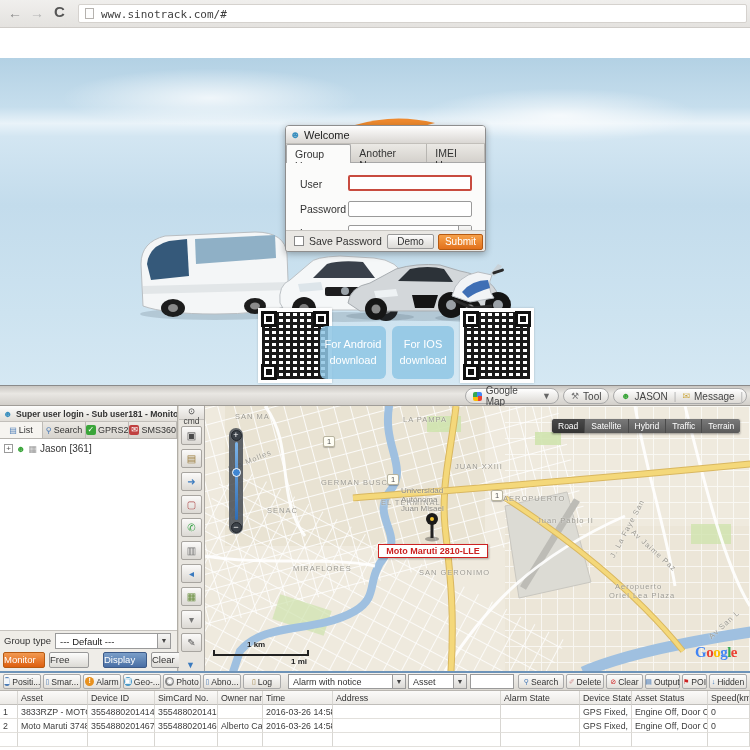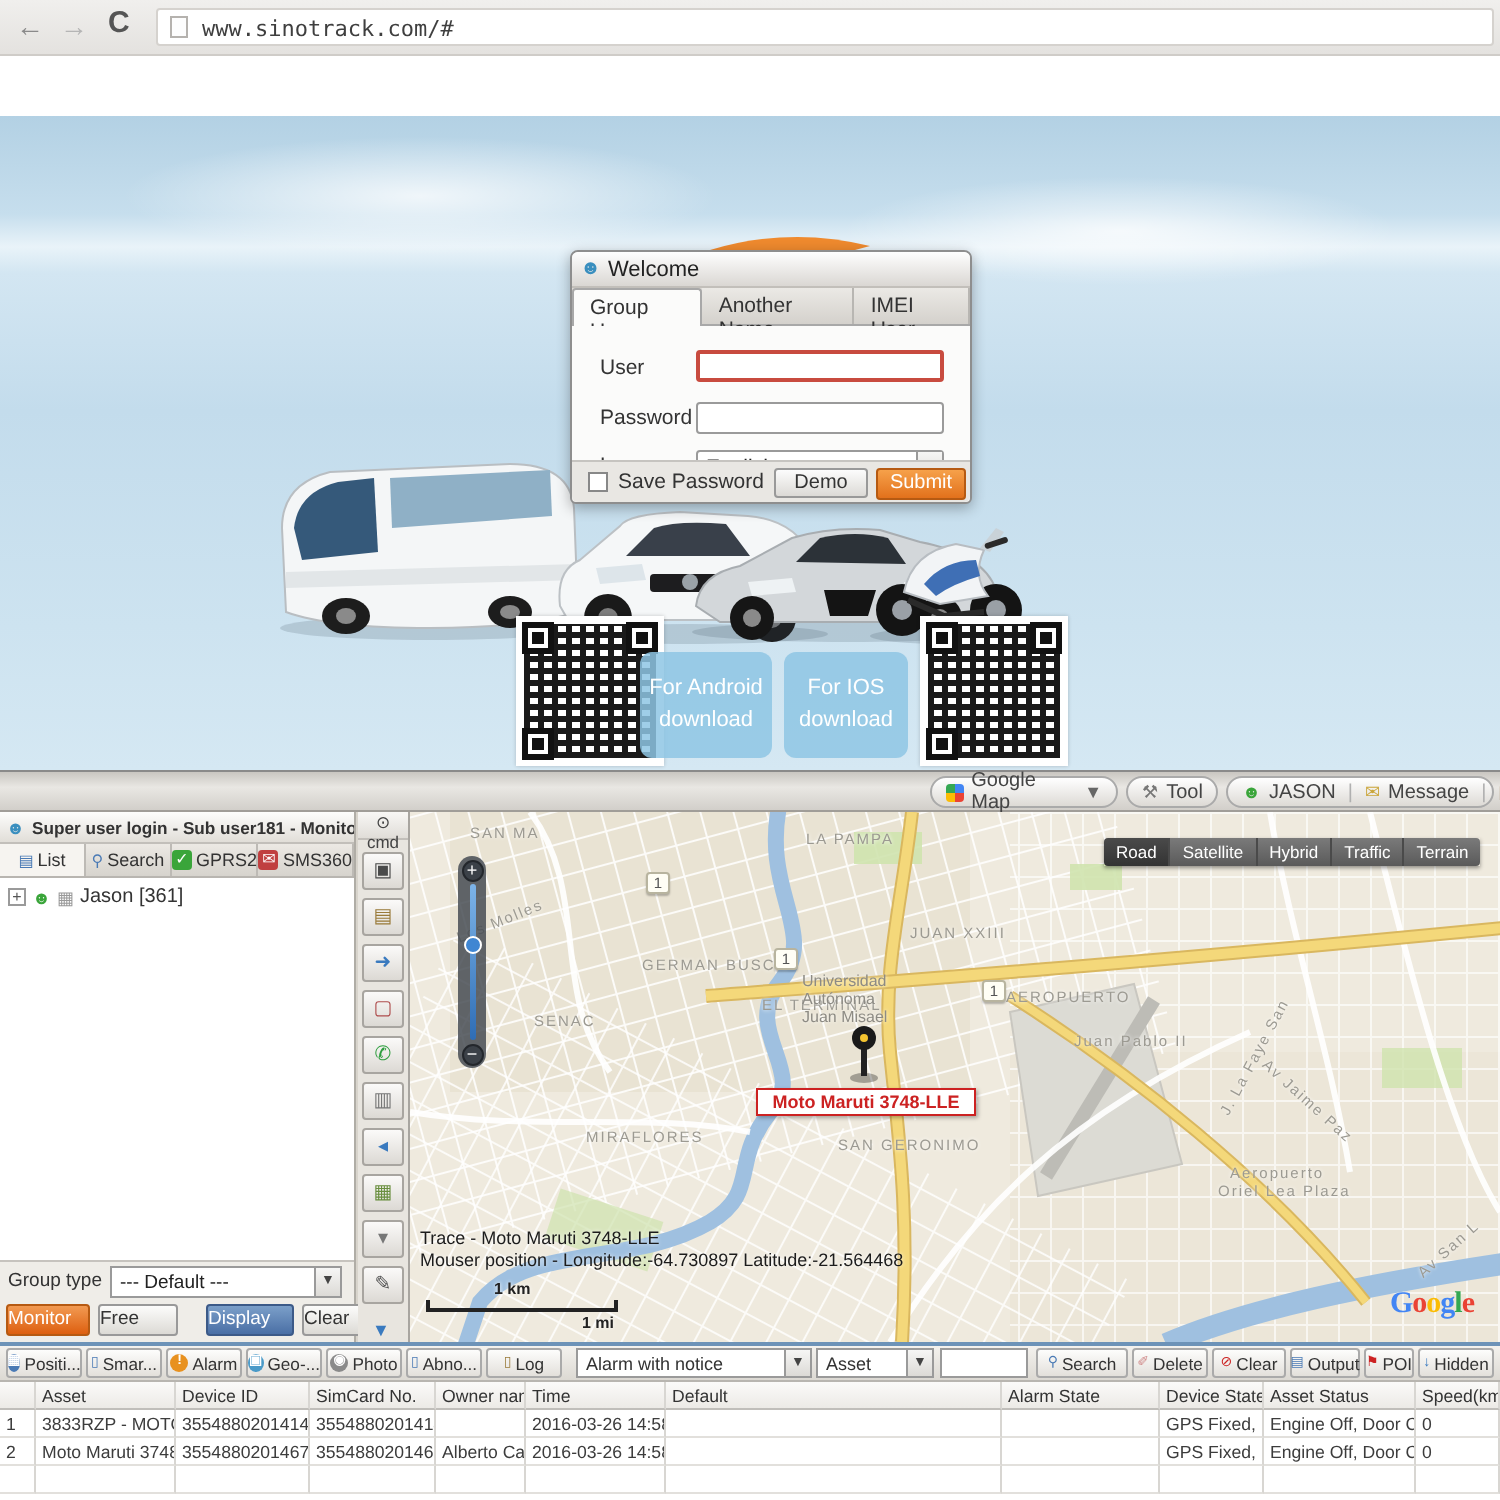--- a/index.html
+++ b/index.html
@@ -445,26 +445,22 @@
             <div>Autónoma</div>
             <div>Juan Misael</div>
           </div>
 
         <svg id="marker" width="16" height="30" viewBox="0 0 16 30">
           <ellipse cx="8" cy="27" rx="7" ry="2.5" fill="rgba(0,0,0,.3)"></ellipse>
           <rect x="6.5" y="12" width="3" height="14" fill="#222"></rect>
           <circle cx="8" cy="7" r="6" fill="#1a1a1a"></circle>
           <circle cx="8" cy="7" r="2" fill="#f4c430"></circle>
         </svg>
-        <div id="marker-label">Moto Maruti 3748-LLE</div>
-
-        <div id="trace-box">
-          <div>Trace - Moto Maruti 3748-LLE</div>
-          <div>Mouser position - Longitude:-64.730897 Latitude:-21.564468</div>
-        </div>
+        <div id="marker-label">Moto Maruti 2810-LLE</div>
+
 
         <div id="scalebar">
           <span id="scale-km">1 km</span>
           <div id="scale-line"></div>
           <span id="scale-mi">1 mi</span>
         </div>
 
         <div id="google-logo"><span style="color: rgb(66, 133, 244);">G</span><span style="color: rgb(234, 67, 53);">o</span><span style="color: rgb(251, 188, 5);">o</span><span style="color: rgb(66, 133, 244);">g</span><span style="color: rgb(52, 168, 83);">l</span><span style="color: rgb(234, 67, 53);">e</span></div>
       </div>
     </div>
@@ -540,21 +536,21 @@
     </div>
 
     <div id="grid">
         <div class="grow" style="top: 0px;">
           <div class="gcell ghead" style="width: 18px;"></div>
           <div class="gcell ghead" style="width: 70px;">Asset</div>
           <div class="gcell ghead" style="width: 67px;">Device ID</div>
           <div class="gcell ghead" style="width: 63px;">SimCard No.</div>
           <div class="gcell ghead" style="width: 45px;">Owner name</div>
           <div class="gcell ghead" style="width: 70px;">Time</div>
-          <div class="gcell ghead" style="width: 168px;">Default</div>
+          <div class="gcell ghead" style="width: 168px;">Address</div>
           <div class="gcell ghead" style="width: 79px;">Alarm State</div>
           <div class="gcell ghead" style="width: 52px;">Device State</div>
           <div class="gcell ghead" style="width: 76px;">Asset Status</div>
           <div class="gcell ghead" style="width: 42px;">Speed(km/h)</div>
         </div>
         <div class="grow" style="top: 14px;">
           <div class="gcell gbody" style="width: 18px;">1</div>
           <div class="gcell gbody" style="width: 70px;">3833RZP - MOTO</div>
           <div class="gcell gbody" style="width: 67px;">355488020141408</div>
           <div class="gcell gbody" style="width: 63px;">355488020141408</div>

